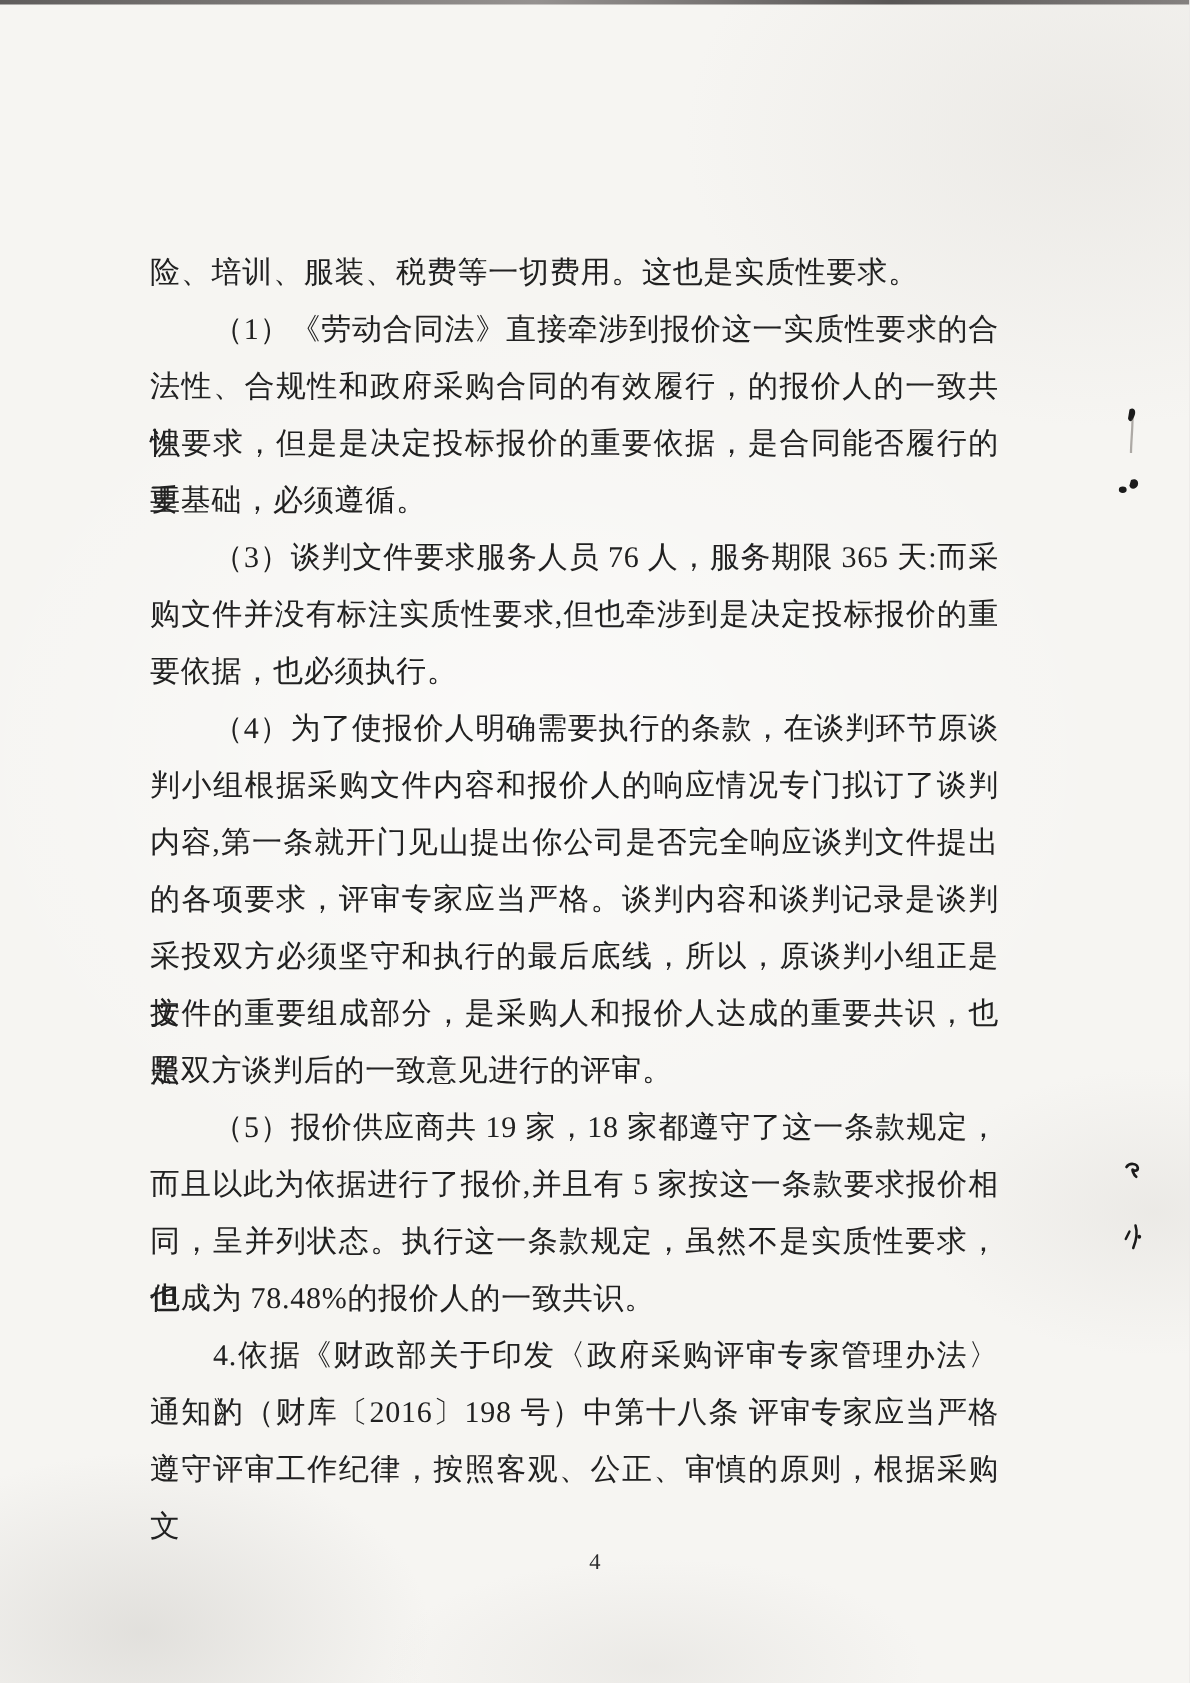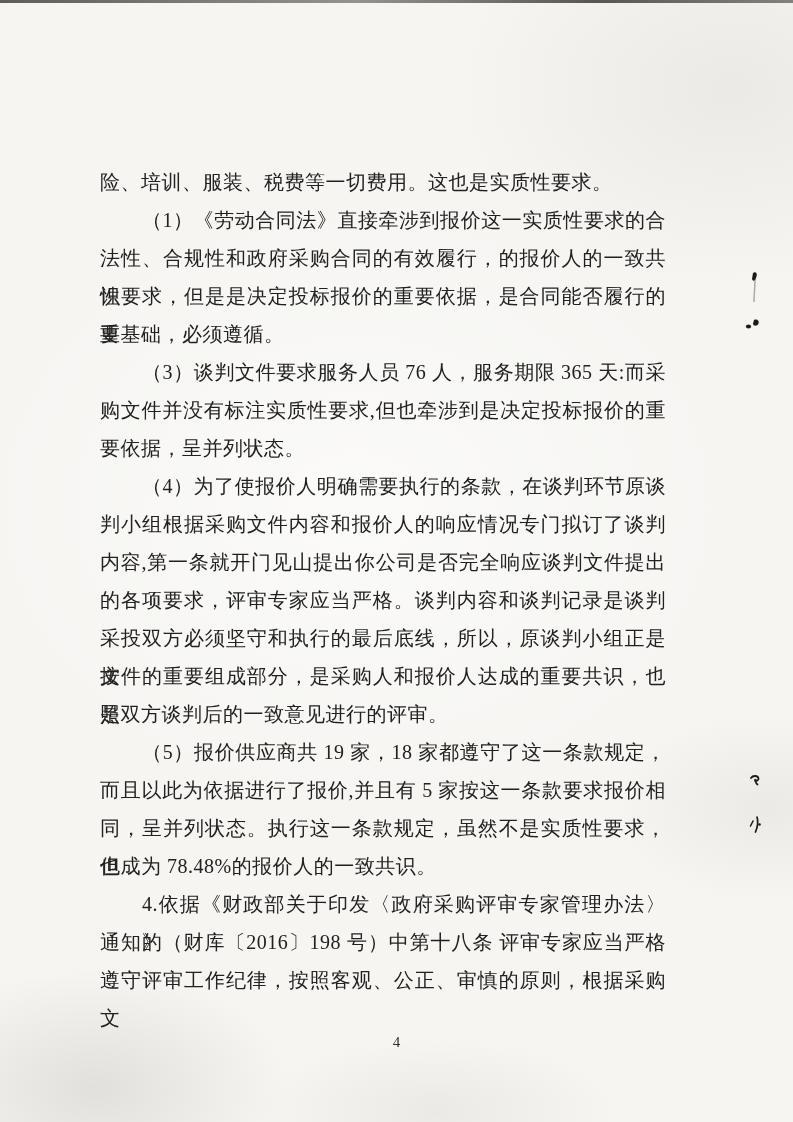--- a/index.html
+++ b/index.html
@@ -76,21 +76,21 @@
   <div class="top-edge"></div>
 
   <div class="text-block">
       <div class="line">险、培训、服装、税费等一切费用。这也是实质性要求。</div>
       <div class="line fill indent">（1）《劳动合同法》直接牵涉到报价这一实质性要求的合</div>
       <div class="line fill">法性、合规性和政府采购合同的有效履行，的报价人的一致共识</div>
       <div class="line fill">性要求，但是是决定投标报价的重要依据，是合同能否履行的重</div>
       <div class="line">要基础，必须遵循。</div>
       <div class="line fill indent">（3）谈判文件要求服务人员 76 人，服务期限 365 天:而采</div>
       <div class="line fill">购文件并没有标注实质性要求,但也牵涉到是决定投标报价的重</div>
-      <div class="line">要依据，呈并列状态。</div>
+      <div class="line">要依据，也必须执行。</div>
       <div class="line fill indent">（4）为了使报价人明确需要执行的条款，在谈判环节原谈</div>
       <div class="line fill">判小组根据采购文件内容和报价人的响应情况专门拟订了谈判</div>
       <div class="line fill">内容,第一条就开门见山提出你公司是否完全响应谈判文件提出</div>
       <div class="line fill">的各项要求，评审专家应当严格。谈判内容和谈判记录是谈判</div>
       <div class="line fill">采投双方必须坚守和执行的最后底线，所以，原谈判小组正是按</div>
       <div class="line fill">文件的重要组成部分，是采购人和报价人达成的重要共识，也是</div>
       <div class="line">照双方谈判后的一致意见进行的评审。</div>
       <div class="line fill indent">（5）报价供应商共 19 家，18 家都遵守了这一条款规定，</div>
       <div class="line fill">而且以此为依据进行了报价,并且有 5 家按这一条款要求报价相</div>
       <div class="line fill">同，呈并列状态。执行这一条款规定，虽然不是实质性要求，但</div>

